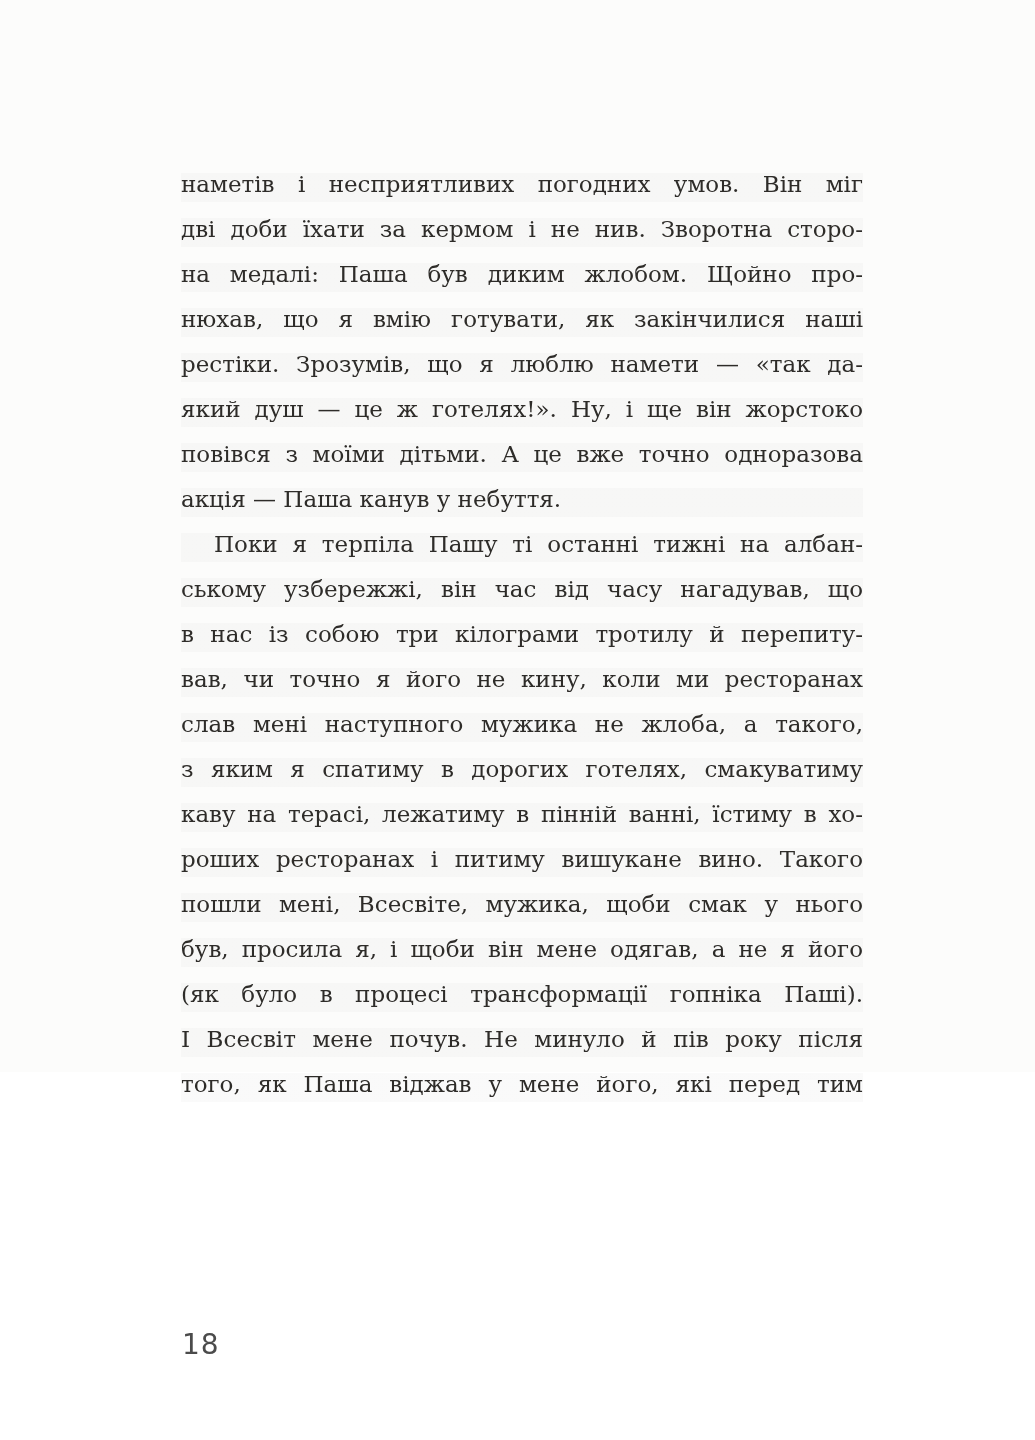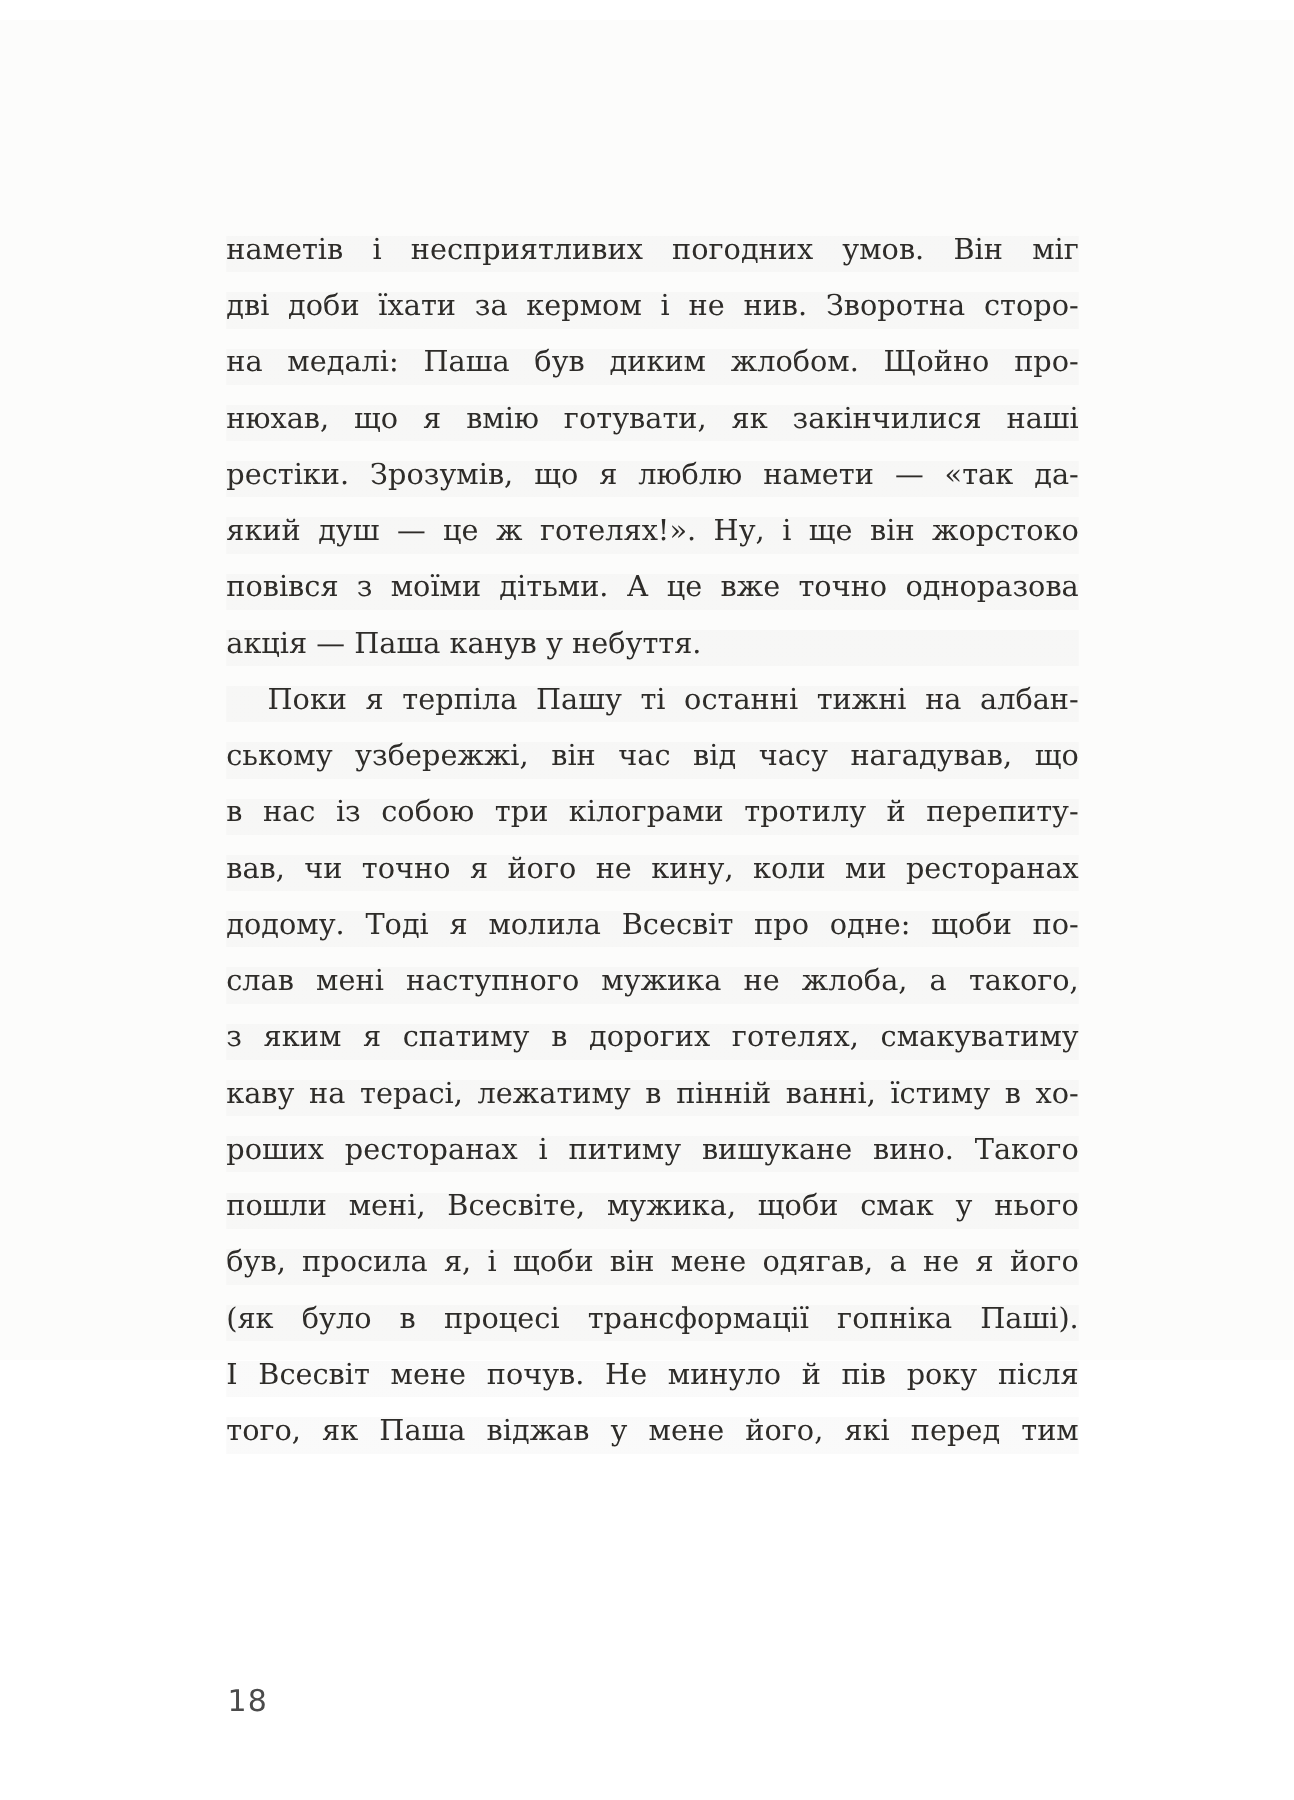--- a/index.html
+++ b/index.html
@@ -8,21 +8,20 @@
     width: 1035px;
     height: 1440px;
     overflow: hidden;
   }
   .sheet {
     position: relative;
     width: 1035px;
     height: 1072px;
     background: var(--bg, #fcfcfb);
     font-family: "DejaVu Serif", "Liberation Serif", serif;
-    margin-top: 16px;
   }
   .text-block {
     position: absolute;
     left: 181px;
     top: 162px;
     width: 682px;
     color: var(--text, #2e2c29);
     font-size: 23px;
     line-height: 45px;
     
@@ -43,21 +42,21 @@
     white-space: normal;
     overflow: hidden;
   }
   .line.last { text-align-last: left; }
   .line.indent { text-indent: 33px; }
   .folio {
     position: absolute;
     left: 182px;
     top: 1330px;
     font-family: "DejaVu Sans", "Liberation Sans", sans-serif;
-    font-size: 24px;
+    font-size: 28px;
     line-height: 30px;
     color: var(--folio, #4b4b4b);
     letter-spacing: 1px;
   }
 </style>
 </head>
 <body>
 
 <div class="sheet">
   <main class="text-block" id="text-block">
@@ -69,21 +68,20 @@
         <div class="line">рестіки. Зрозумів, що я люблю намети — «так да-</div>
         <div class="line">який душ — це ж готелях!». Ну, і ще він жорстоко</div>
         <div class="line">повівся з моїми дітьми. А це вже точно одноразова</div>
         <div class="line last">акція — Паша канув у небуття.</div>
       </div>
       <div class="paragraph">
         <div class="line indent">Поки я терпіла Пашу ті останні тижні на албан-</div>
         <div class="line">ському узбережжі, він час від часу нагадував, що</div>
         <div class="line">в нас із собою три кілограми тротилу й перепиту-</div>
         <div class="line">вав, чи точно я його не кину, коли ми ресторанах</div>
-        <div class="line">додому. Тоді я молила Всесвіт про одне: щоби по-</div>
         <div class="line">слав мені наступного мужика не жлоба, а такого,</div>
         <div class="line">з яким я спатиму в дорогих готелях, смакуватиму</div>
         <div class="line">каву на терасі, лежатиму в пінній ванні, їстиму в хо-</div>
         <div class="line">роших ресторанах і питиму вишукане вино. Такого</div>
         <div class="line">пошли мені, Всесвіте, мужика, щоби смак у нього</div>
         <div class="line">був, просила я, і щоби він мене одягав, а не я його</div>
         <div class="line">(як було в процесі трансформації гопніка Паші).</div>
         <div class="line">І Всесвіт мене почув. Не минуло й пів року після</div>
         <div class="line">того, як Паша віджав у мене його, які перед тим</div>
       </div>

